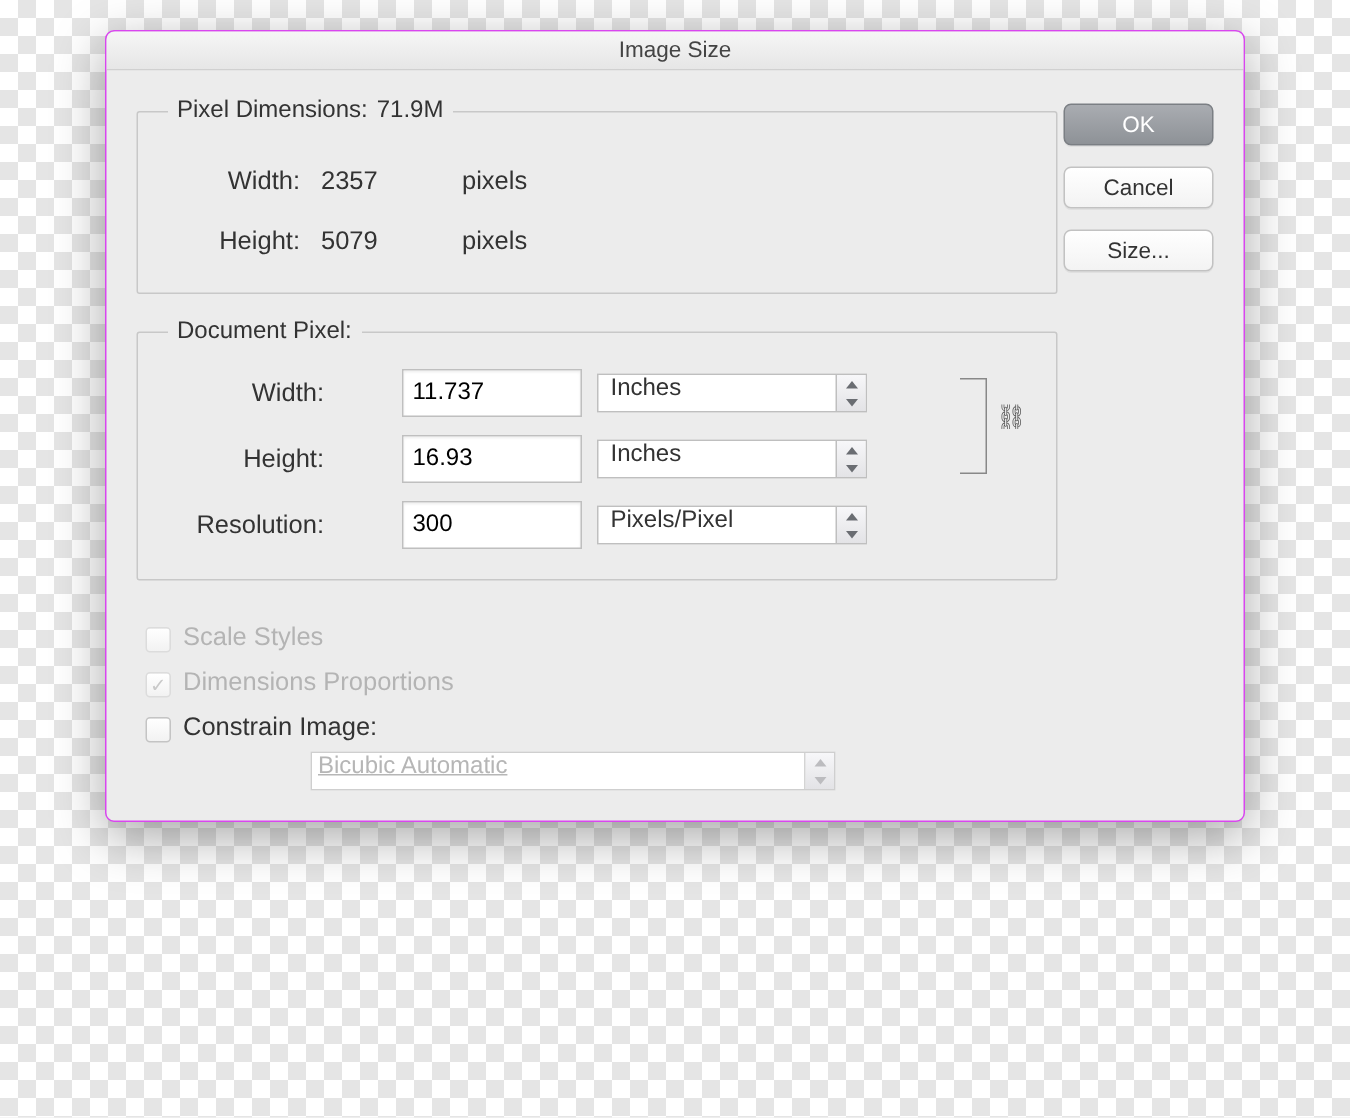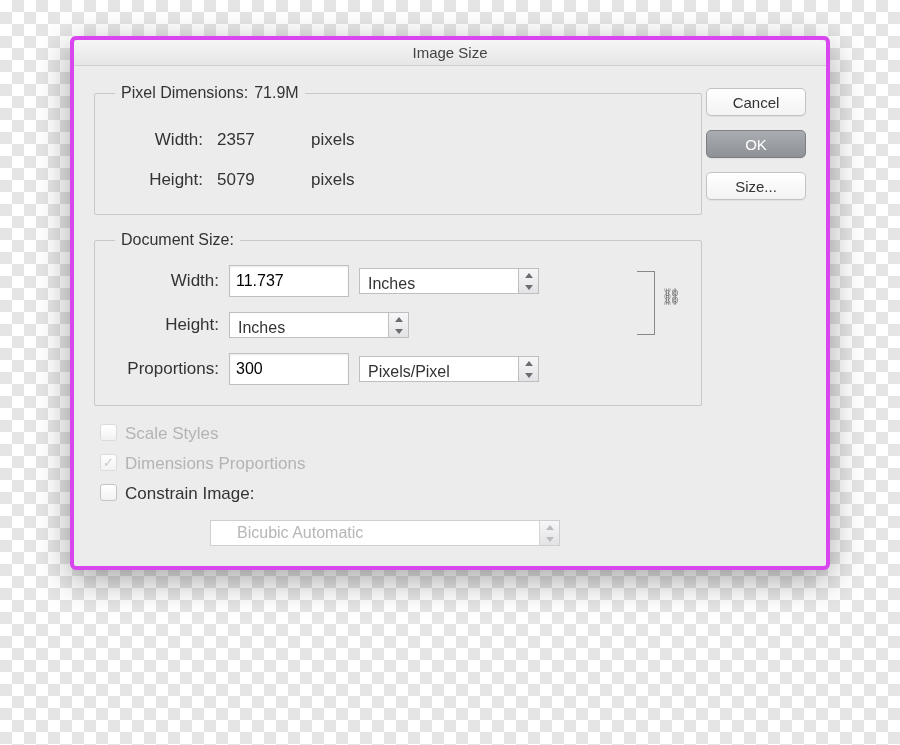--- a/index.html
+++ b/index.html
@@ -14,24 +14,24 @@
       linear-gradient(-45deg, transparent 75%, #e5e5e5 75%);
     background-size: 24px 24px;
     background-position: 0 0, 0 12px, 12px -12px, -12px 0px;
     width: 900px;
     height: 745px;
     position: relative;
   }
   .window {
     position: absolute;
     left: 70px;
-    top: 36px;
+    top: 20px;
     width: 760px;
     background: #ececec;
-    border: 4px solid #d946ef;
+    border: 1px solid #d946ef;
     border-radius: 6px;
     box-shadow: 0 10px 35px rgba(0,0,0,0.35);
   }
   .titlebar {
     height: 26px;
     display: flex;
     align-items: center;
     justify-content: center;
     border-bottom: 1px solid #d0d0d0;
     background: linear-gradient(#f6f6f6, #e6e6e6);
@@ -88,26 +88,27 @@
   .doc-rows { flex: 1; }
   .doc-row { display: flex; align-items: center; height: 44px; gap: 10px; }
   .doc-label { width: 110px; text-align: right; font-size: 17px; }
   .text-input {
     width: 120px; height: 26px;
     border: 1px solid #bfbfbf;
     background: #fff;
     padding: 15px 6px;
     font-size: 16px;
     box-shadow: inset 0 1px 2px rgba(0,0,0,.08);
+    margin-left: 42px;
   }
   .select {
     width: 180px; height: 26px;
     border: 1px solid #bfbfbf;
     background: #fff;
-    display: flex; align-items: flex-end;
+    display: flex; align-items: flex-start;
     padding-left: 8px;
     position: relative;
     font-size: 16px;
   }
   .select .stepper, .resample-select .stepper {
     position: absolute; right: 0; top: 0; bottom: 0;
     width: 20px;
     background: linear-gradient(#f7f7f9,#e3e3e6);
     border-left: 1px solid #bfbfbf;
     display:flex; flex-direction:column;
@@ -128,35 +129,35 @@
   }
   .link-bracket {
     position:absolute; left:6px; top:12px; bottom:56px; width:18px;
     border-top:1px solid #888; border-bottom:1px solid #888; border-right:1px solid #888;
   }
   .chain-icon {
     position:absolute; left:30px; top:28px;
     font-size:16px; color:#555;
   }
   .checks { padding: 2px 0 0 6px; }
-  .check-row { display:flex; align-items:flex-start; height:30px; gap:8px; font-size:17px;}
+  .check-row { display:flex; align-items:flex-end; height:30px; gap:8px; font-size:17px;}
   .check-row.disabled { color:#b4b4b4; }
   .checkbox {
     width:17px; height:17px; border:1px solid #c4c4c4; border-radius:3px;
     background:linear-gradient(#fff,#f2f2f2);
     display:flex; align-items:center; justify-content:center;
     font-size:13px; color:#888;
   }
   .check-row.disabled .checkbox { border-color:#dcdcdc; color:#c9c9c9;}
   .resample-select {
     margin: 6px 0 0 110px;
     width: 350px; height:26px;
     border:1px solid #cfcfcf; background:#fff;
-    position:relative; display:flex; align-items:center;
-    padding-left:26px; color:#b6b6b6; font-size:16px;
+    position:relative; display:flex; align-items:flex-start;
+    padding-left:4px; color:#b6b6b6; font-size:16px;text-decoration:underline;
   }
   .resample-select .stepper { border-left:1px solid #d4d4d4;}
   .resample-select .tri-up::before{ border-bottom-color:#bcbcbf;}
   .resample-select .tri-down::before{ border-top-color:#bcbcbf;}
 </style>
 </head>
 <body>
 
 <div class="window">
   <div class="titlebar">
@@ -178,46 +179,47 @@
           </div>
           <div class="pd-row">
             <span class="pd-label">Height:</span>
             <span class="pd-val">5079</span>
             <span class="pd-unit">pixels</span>
           </div>
         </div>
       </fieldset>
 
       <fieldset class="group">
-        <legend>Document Size:</legend>
+        <legend>Document Pixel:</legend>
         <div class="doc-body">
           <div class="doc-rows">
             <div class="doc-row">
               <span class="doc-label">Width:</span>
               <input class="text-input" value="11.737" style="">
               <div class="select">
                 <span>Inches</span>
                 <div class="stepper">
                     <div class="tri-up"></div>
                     <div class="tri-down"></div>
                   </div>
               </div>
             </div>
             <div class="doc-row">
               <span class="doc-label">Height:</span>
+              <input class="text-input" value="16.93" style="">
               <div class="select">
                 <span>Inches</span>
                 <div class="stepper">
                     <div class="tri-up"></div>
                     <div class="tri-down"></div>
                   </div>
               </div>
             </div>
             <div class="doc-row">
-              <span class="doc-label">Proportions:</span>
+              <span class="doc-label">Resolution:</span>
               <input class="text-input" value="300" style="">
               <div class="select">
                 <span>Pixels/Pixel</span>
                 <div class="stepper">
                     <div class="tri-up"></div>
                     <div class="tri-down"></div>
                   </div>
               </div>
             </div>
           </div>
@@ -246,24 +248,24 @@
           <div class="stepper">
               <div class="tri-up"></div>
               <div class="tri-down"></div>
             </div>
         </div>
       </div>
 
     </div>
 
     <div class="right-col">
+      <div class="btn primary">
+        <span>OK</span>
+      </div>
       <div class="btn">
         <span>Cancel</span>
-      </div>
-      <div class="btn primary">
-        <span>OK</span>
       </div>
       <div class="btn">
         <span>Size...</span>
       </div>
     </div>
   </div>
 </div>
 
 </body></html>

